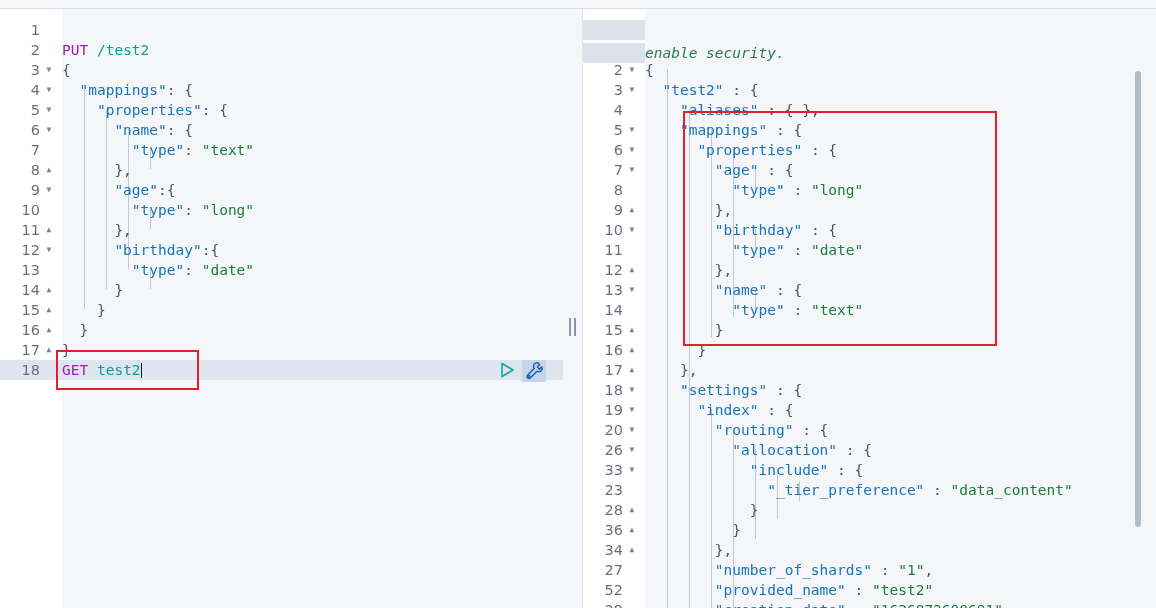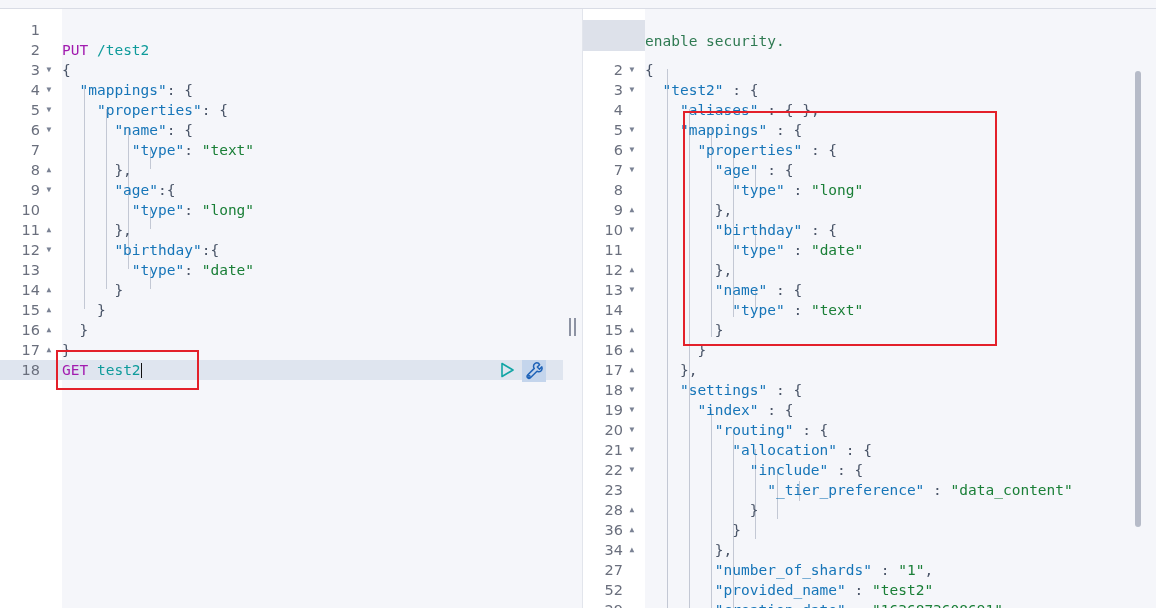--- a/index.html
+++ b/index.html
@@ -152,42 +152,42 @@
       <div class="guide" style="left:88px;top:420px;height:188px;"></div>
       <div class="guide" style="left:110px;top:160px;height:20px;"></div>
       <div class="guide" style="left:110px;top:220px;height:20px;"></div>
       <div class="guide" style="left:110px;top:280px;height:20px;"></div>
       <div class="guide" style="left:110px;top:440px;height:90px;"></div>
       <div class="guide" style="left:132px;top:460px;height:50px;"></div>
       <div class="guide" style="left:154px;top:472px;height:20px;"></div>
     </div>
     <div id="right-rows">
         <div class="row" style="position: absolute; left: 0px; right: 0px; top: 11px;"><span class="ln blank-gutter" style="width:62px;left:0;height:20px;"></span></div>
-        <div class="row" style="position: absolute; left: 0px; right: 0px; top: 22px;"><span class="ln blank-gutter" style="width:62px;left:0;height:20px;"></span><span class="code"><span class="cm">enable security.</span></span></div>
+        <div class="row" style="position: absolute; left: 0px; right: 0px; top: 34px; font-style: italic;"><span class="ln blank-gutter" style="width:62px;left:0;height:20px;"></span><span class="code"><span class="cm">enable security.</span></span></div>
         <div class="row" style="position: absolute; left: 0px; right: 0px; top: 51px;"><span class="ln">2</span><span class="fold">▼</span><span class="code"><span class="p">{</span></span></div>
         <div class="row" style="position: absolute; left: 0px; right: 0px; top: 71px;"><span class="ln">3</span><span class="fold">▼</span><span class="code"><span class="p">  </span><span class="k">"test2"</span><span class="p"> : {</span></span></div>
         <div class="row" style="position: absolute; left: 0px; right: 0px; top: 91px;"><span class="ln">4</span><span class="code"><span class="p">    </span><span class="k">"aliases"</span><span class="p"> : { },</span></span></div>
         <div class="row" style="position: absolute; left: 0px; right: 0px; top: 111px;"><span class="ln">5</span><span class="fold">▼</span><span class="code"><span class="p">    </span><span class="k">"mappings"</span><span class="p"> : {</span></span></div>
         <div class="row" style="position: absolute; left: 0px; right: 0px; top: 131px;"><span class="ln">6</span><span class="fold">▼</span><span class="code"><span class="p">      </span><span class="k">"properties"</span><span class="p"> : {</span></span></div>
         <div class="row" style="position: absolute; left: 0px; right: 0px; top: 151px;"><span class="ln">7</span><span class="fold">▼</span><span class="code"><span class="p">        </span><span class="k">"age"</span><span class="p"> : {</span></span></div>
         <div class="row" style="position: absolute; left: 0px; right: 0px; top: 171px;"><span class="ln">8</span><span class="code"><span class="p">          </span><span class="k">"type"</span><span class="p"> : </span><span class="s">"long"</span></span></div>
         <div class="row" style="position: absolute; left: 0px; right: 0px; top: 191px;"><span class="ln">9</span><span class="fold">▲</span><span class="code"><span class="p">        },</span></span></div>
         <div class="row" style="position: absolute; left: 0px; right: 0px; top: 211px;"><span class="ln">10</span><span class="fold">▼</span><span class="code"><span class="p">        </span><span class="k">"birthday"</span><span class="p"> : {</span></span></div>
         <div class="row" style="position: absolute; left: 0px; right: 0px; top: 231px;"><span class="ln">11</span><span class="code"><span class="p">          </span><span class="k">"type"</span><span class="p"> : </span><span class="s">"date"</span></span></div>
         <div class="row" style="position: absolute; left: 0px; right: 0px; top: 251px;"><span class="ln">12</span><span class="fold">▲</span><span class="code"><span class="p">        },</span></span></div>
         <div class="row" style="position: absolute; left: 0px; right: 0px; top: 271px;"><span class="ln">13</span><span class="fold">▼</span><span class="code"><span class="p">        </span><span class="k">"name"</span><span class="p"> : {</span></span></div>
         <div class="row" style="position: absolute; left: 0px; right: 0px; top: 291px;"><span class="ln">14</span><span class="code"><span class="p">          </span><span class="k">"type"</span><span class="p"> : </span><span class="s">"text"</span></span></div>
         <div class="row" style="position: absolute; left: 0px; right: 0px; top: 311px;"><span class="ln">15</span><span class="fold">▲</span><span class="code"><span class="p">        }</span></span></div>
         <div class="row" style="position: absolute; left: 0px; right: 0px; top: 331px;"><span class="ln">16</span><span class="fold">▲</span><span class="code"><span class="p">      }</span></span></div>
         <div class="row" style="position: absolute; left: 0px; right: 0px; top: 351px;"><span class="ln">17</span><span class="fold">▲</span><span class="code"><span class="p">    },</span></span></div>
         <div class="row" style="position: absolute; left: 0px; right: 0px; top: 371px;"><span class="ln">18</span><span class="fold">▼</span><span class="code"><span class="p">    </span><span class="k">"settings"</span><span class="p"> : {</span></span></div>
         <div class="row" style="position: absolute; left: 0px; right: 0px; top: 391px;"><span class="ln">19</span><span class="fold">▼</span><span class="code"><span class="p">      </span><span class="k">"index"</span><span class="p"> : {</span></span></div>
         <div class="row" style="position: absolute; left: 0px; right: 17px; top: 411px;"><span class="ln">20</span><span class="fold">▼</span><span class="code"><span class="p">        </span><span class="k">"routing"</span><span class="p"> : {</span></span></div>
-        <div class="row" style="position: absolute; left: 0px; right: 0px; top: 431px;"><span class="ln">21</span><span class="fold">▼</span><span class="code"><span class="p">          </span><span class="k">"allocation"</span><span class="p"> : {</span></span></div>
-        <div class="row" style="position: absolute; left: 0px; right: 0px; top: 451px;"><span class="ln">22</span><span class="fold">▼</span><span class="code"><span class="p">            </span><span class="k">"include"</span><span class="p"> : {</span></span></div>
+        <div class="row" style="position: absolute; left: 0px; right: 0px; top: 431px;"><span class="ln">26</span><span class="fold">▼</span><span class="code"><span class="p">          </span><span class="k">"allocation"</span><span class="p"> : {</span></span></div>
+        <div class="row" style="position: absolute; left: 0px; right: 0px; top: 451px;"><span class="ln">33</span><span class="fold">▼</span><span class="code"><span class="p">            </span><span class="k">"include"</span><span class="p"> : {</span></span></div>
         <div class="row" style="position: absolute; left: 0px; right: 8px; top: 471px;"><span class="ln">23</span><span class="code"><span class="p">              </span><span class="k">"_tier_preference"</span><span class="p"> : </span><span class="s">"data_content"</span></span></div>
         <div class="row" style="position: absolute; left: 0px; right: 0px; top: 491px;"><span class="ln">28</span><span class="fold">▲</span><span class="code"><span class="p">            }</span></span></div>
         <div class="row" style="position: absolute; left: 0px; right: 0px; top: 511px;"><span class="ln">36</span><span class="fold">▲</span><span class="code"><span class="p">          }</span></span></div>
         <div class="row" style="position: absolute; left: 0px; right: 0px; top: 531px;"><span class="ln">34</span><span class="fold">▲</span><span class="code"><span class="p">        },</span></span></div>
         <div class="row" style="position: absolute; left: 0px; right: 0px; top: 551px;"><span class="ln">27</span><span class="code"><span class="p">        </span><span class="k">"number_of_shards"</span><span class="p"> : </span><span class="s">"1"</span><span class="p">,</span></span></div>
         <div class="row" style="position: absolute; left: 0px; right: 0px; top: 571px;"><span class="ln">52</span><span class="code"><span class="p">        </span><span class="k">"provided_name"</span><span class="p"> : </span><span class="s">"test2"</span></span></div>
         <div class="row" style="position: absolute; left: 0px; right: 0px; top: 591px;"><span class="ln">29</span><span class="code"><span class="p">        </span><span class="k">"creation_date"</span><span class="p"> : </span><span class="s">"1636873608691"</span><span class="p">,</span></span></div>
       </div>
 
     <div class="vscroll"></div>

